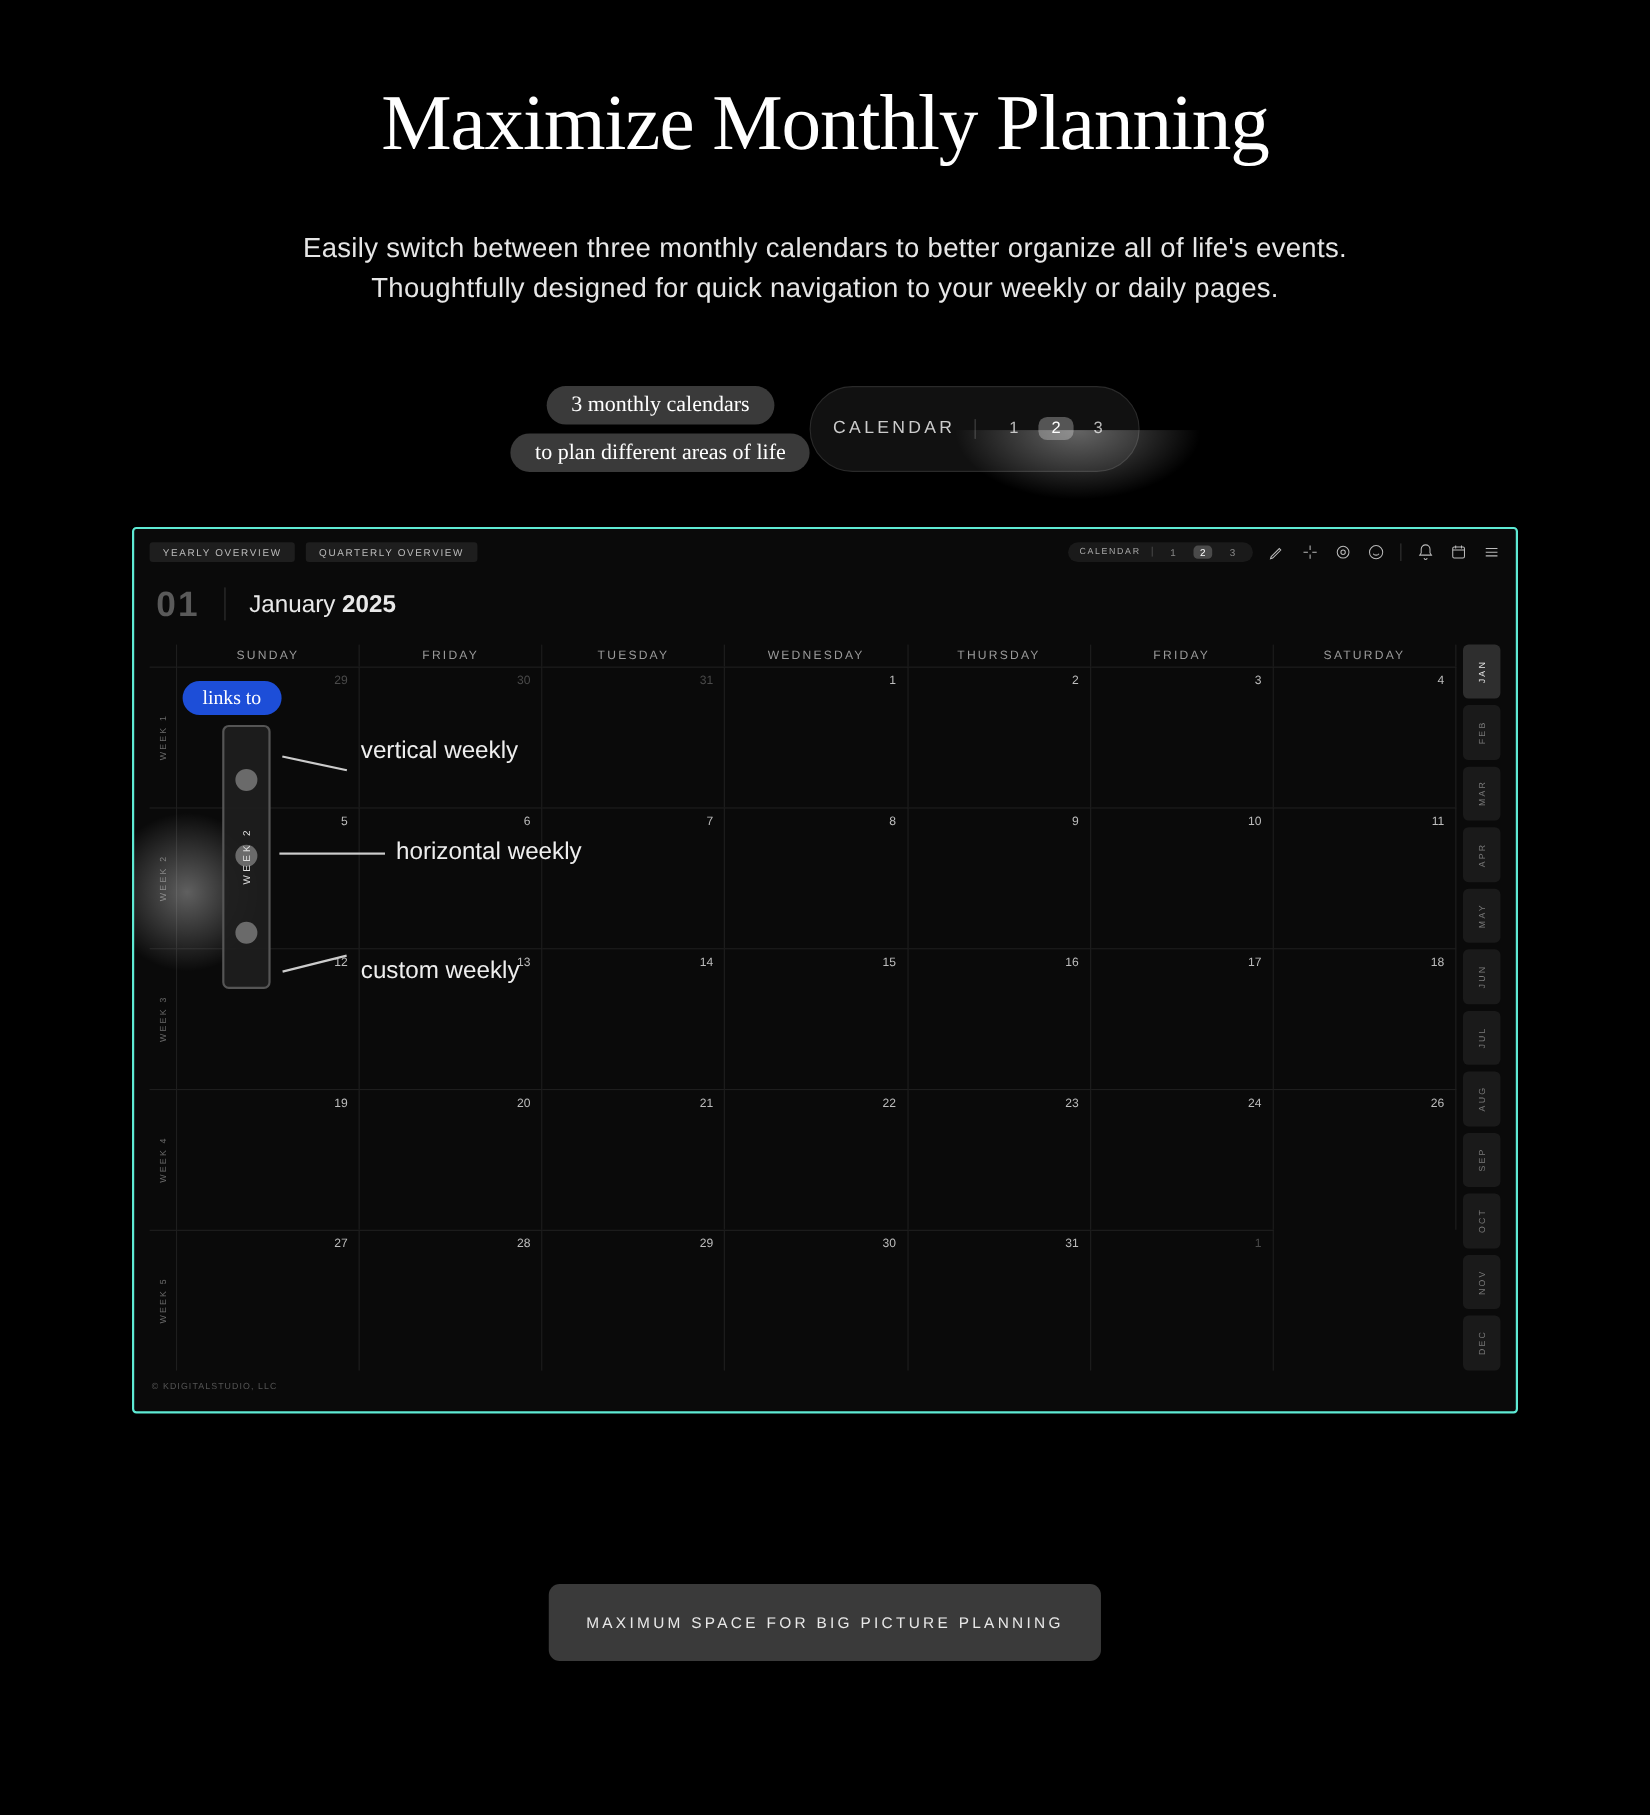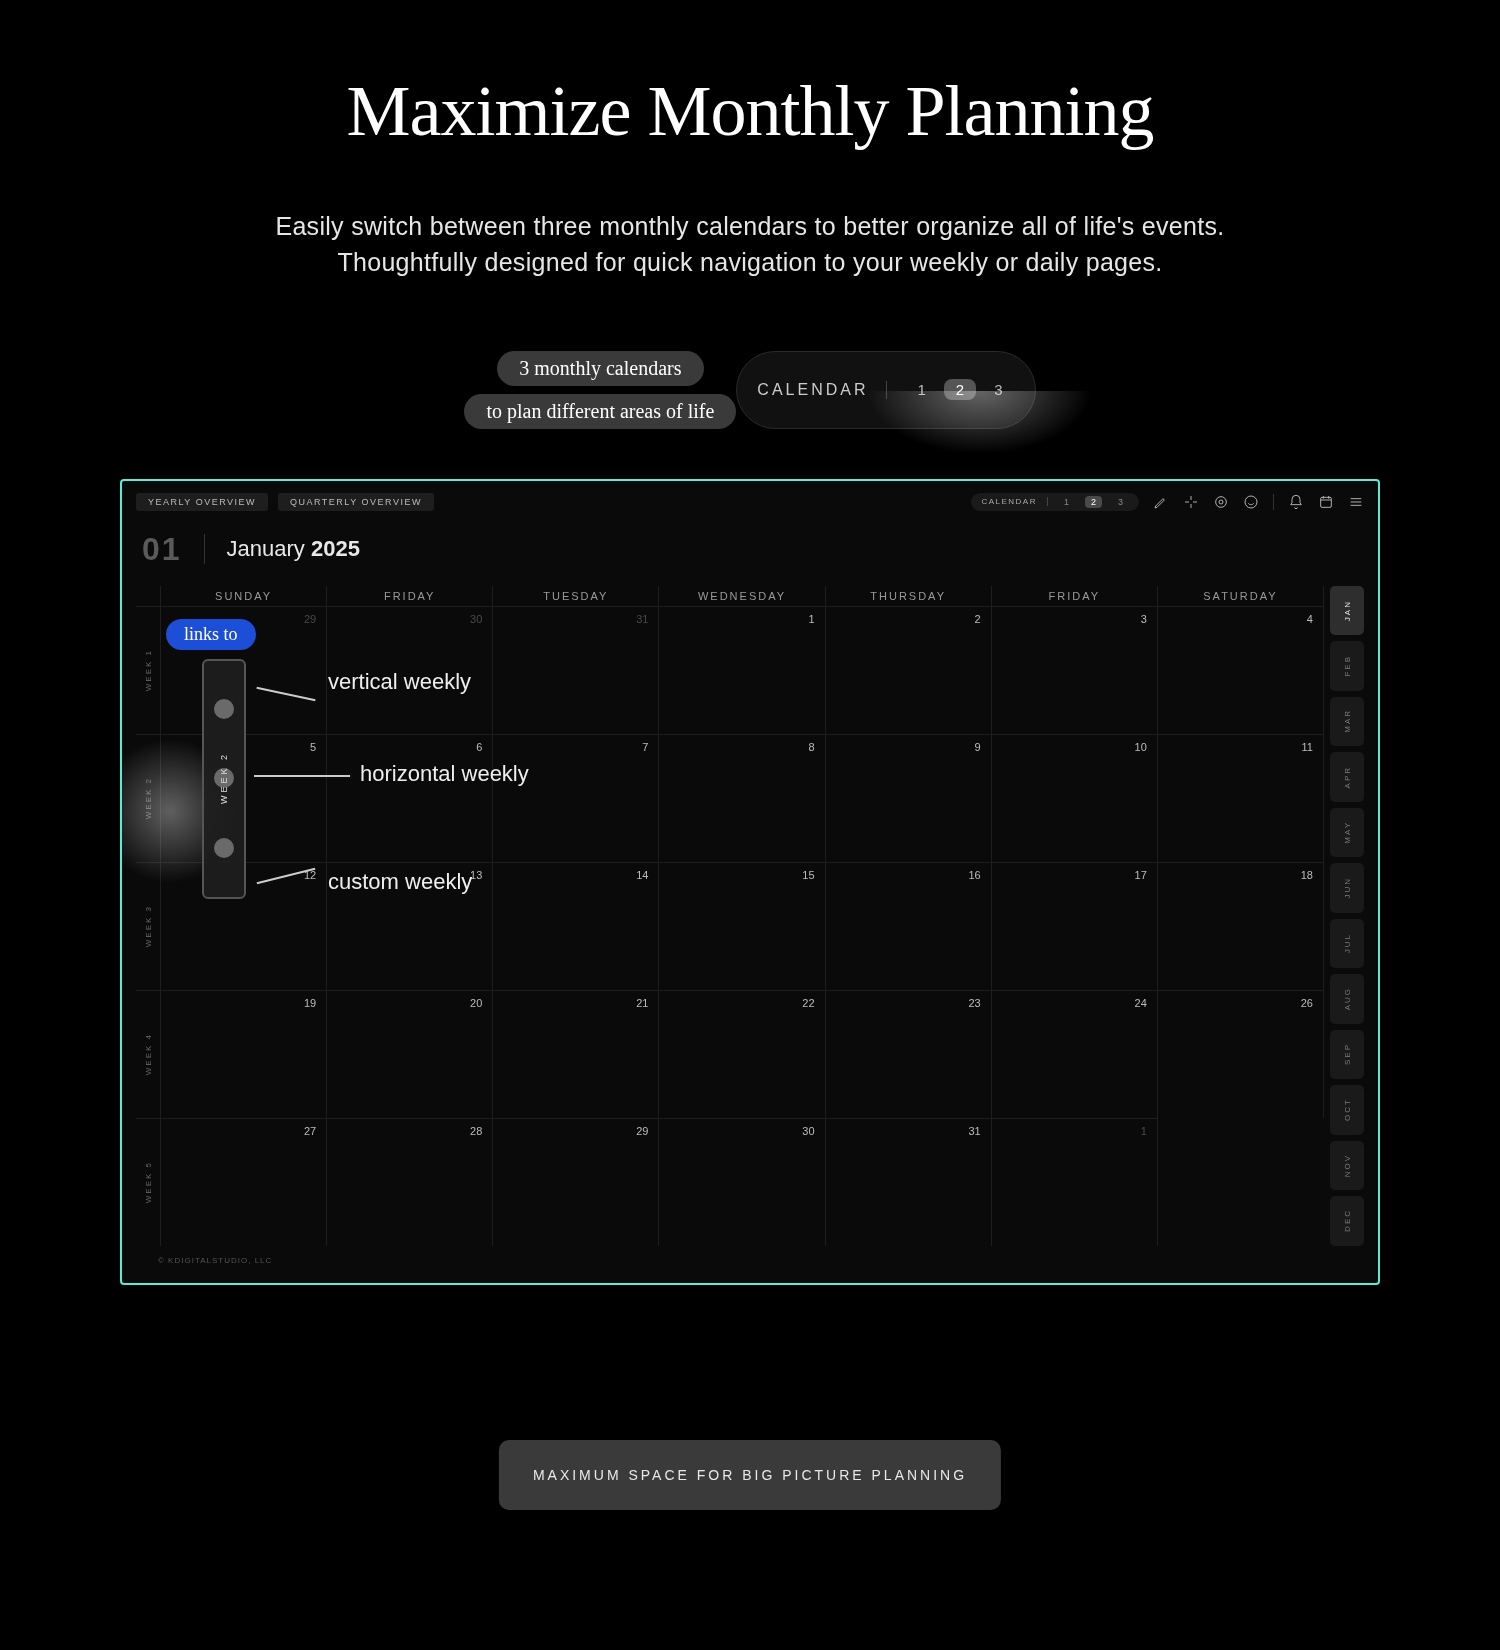--- a/index.html
+++ b/index.html
@@ -131,21 +131,21 @@
   .day { border-right:1px solid #1e1e1e; border-top:1px solid #1e1e1e; position:relative; padding:6px 10px; cursor:pointer;}
   .day .dn { position:absolute; top:6px; right:10px; font-size:11px; color:#bdbdbd; }
   .day.other .dn { color:#4a4a4a; }
 
   .month-tabs { width:34px; display:flex; flex-direction:column; gap:6px; margin-left:6px; padding-top:0;}
   .mtab { flex:1; background:#1a1a1a; border-radius:5px; display:flex; align-items:center; justify-content:center; cursor:pointer;}
   .mtab span { writing-mode:vertical-rl; transform:rotate(180deg); font-size:8px; letter-spacing:2px; color:#7a7a7a;}
   .mtab.active { background:#2e2e2e; }
   .mtab.active span { color:#e8e8e8; }
 
-  .footer-cred { font-size:8px; letter-spacing:1px; color:#555; margin-top:10px; margin-left:22px;}
+  .footer-cred { font-size:8px; letter-spacing:1px; color:#555; margin-top:10px; margin-left:2px;}
 
   
   .links-pill {
     position:absolute; top:138px; left:44px;
     background:#1d4ed8; border-radius:999px; padding:5px 18px;
     font-family:"Comic Sans MS",cursive; font-size:18px;
   }
   .week-popup {
     position:absolute; top:178px; left:80px;
     width:44px; height:240px;

